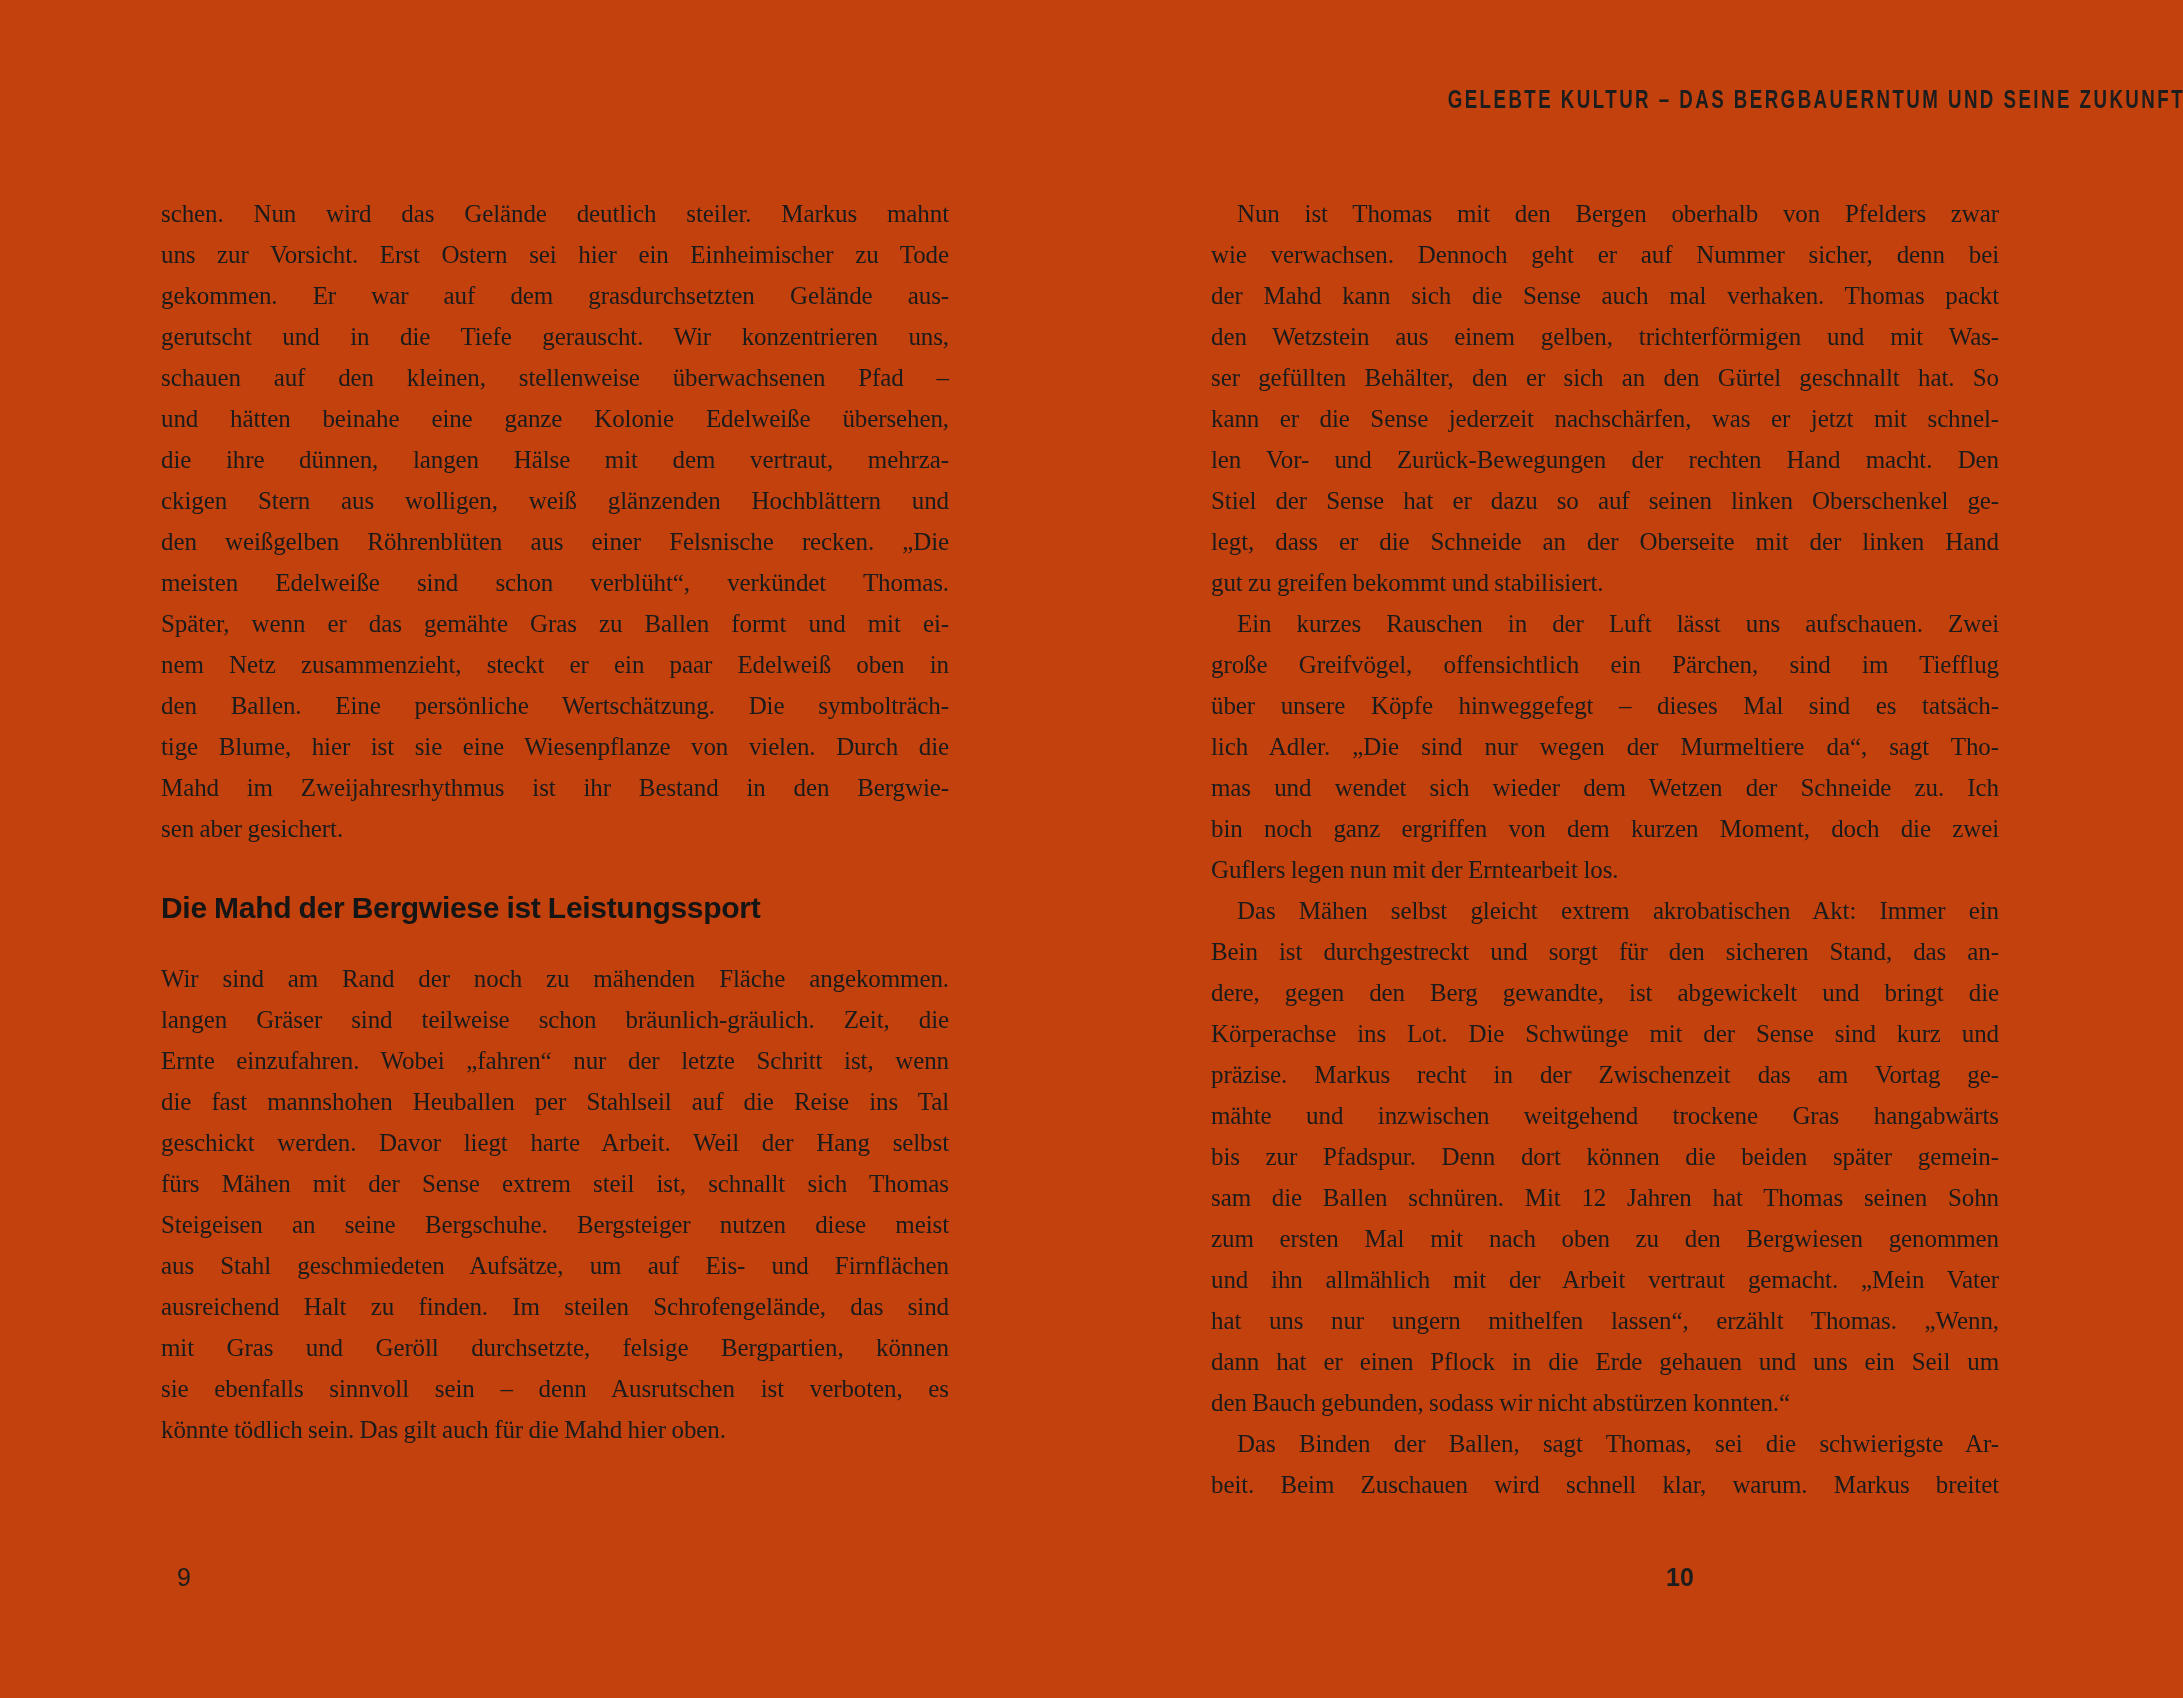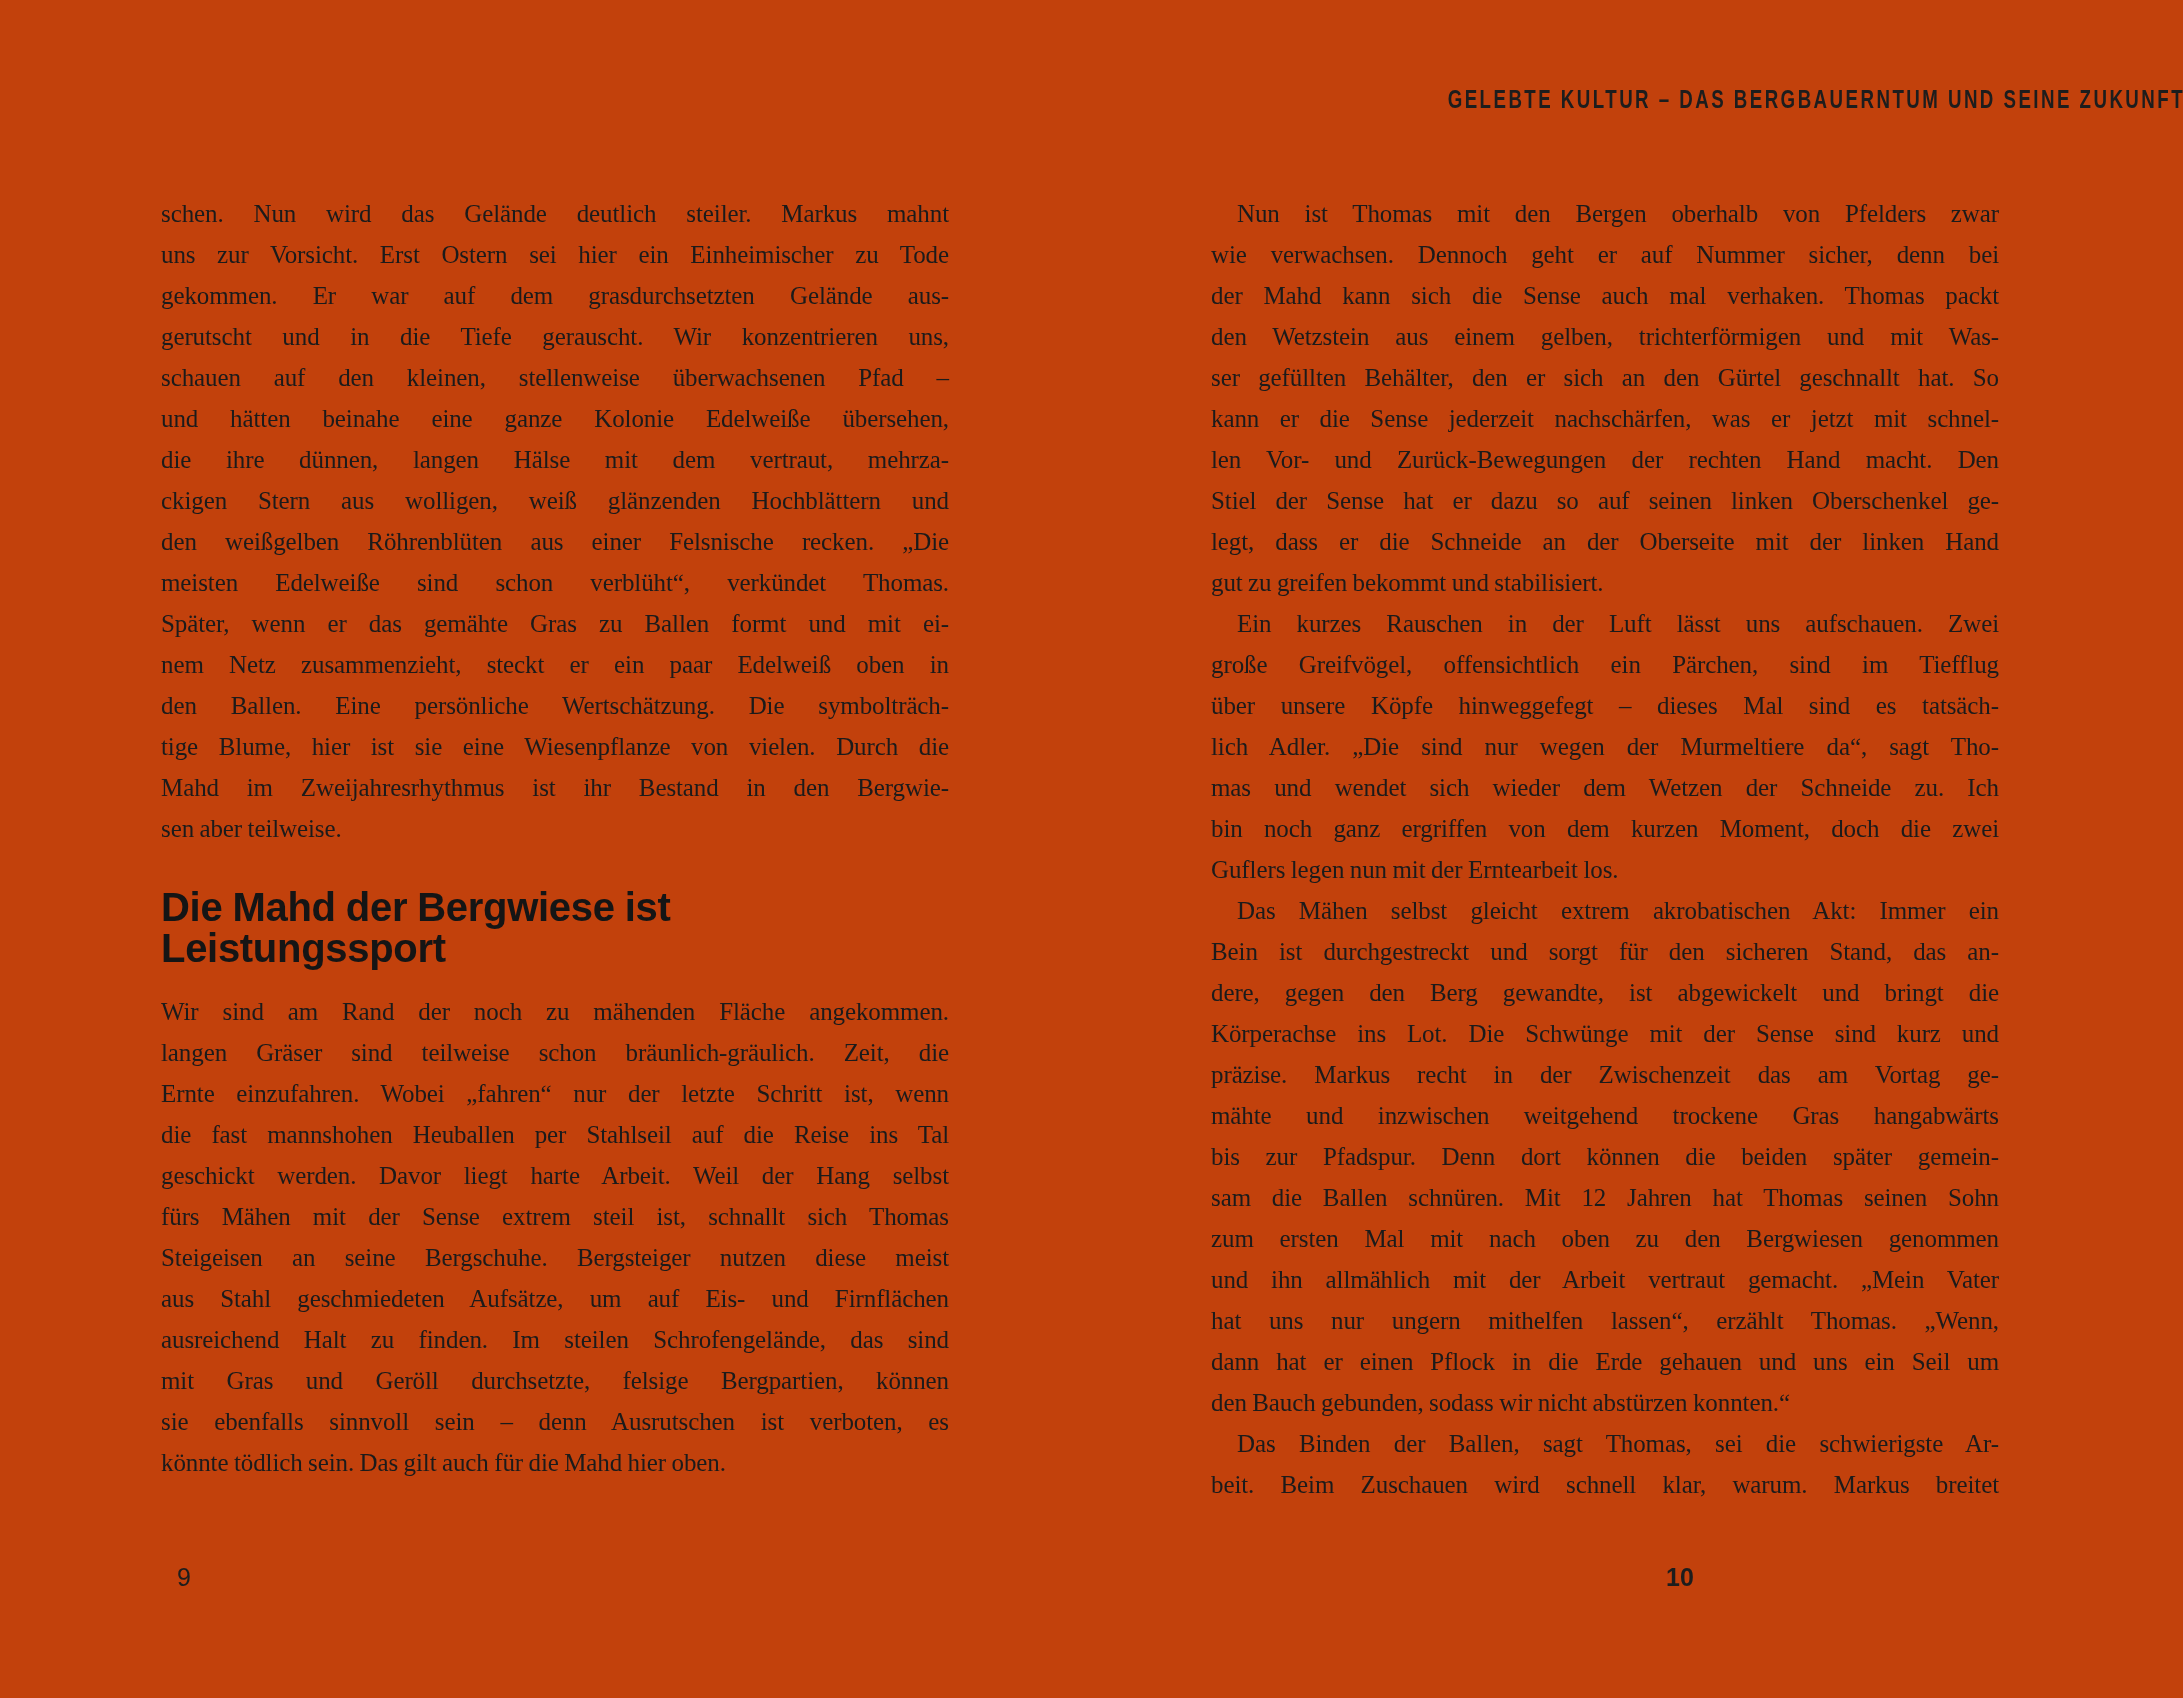--- a/index.html
+++ b/index.html
@@ -44,24 +44,24 @@
   .line{
     text-align:justify;
     text-align-last:justify;
     white-space:normal;
   }
   .line-end{text-align-last:left;}
   .line-indent{text-indent:26px;}
   .section-heading{
     font-family:"Liberation Sans",sans-serif;
     font-weight:700;
-    font-size:40px;
+    font-size:30px;
     line-height:41px;
     margin-top:38px;
-    margin-bottom:22px;
+    margin-bottom:30px;
     letter-spacing:-0.3px;
     color:#151515;
   }
   .page-number{
     position:absolute;
     top:1563px;
     font-family:"Liberation Sans",sans-serif;
     font-size:25px;
     color:#1d1d1d;
   }
@@ -84,21 +84,21 @@
       <div class="line">und hätten beinahe eine ganze Kolonie Edelweiße übersehen,</div>
       <div class="line">die ihre dünnen, langen Hälse mit dem vertraut, mehrza-</div>
       <div class="line">ckigen Stern aus wolligen, weiß glänzenden Hochblättern und</div>
       <div class="line">den weißgelben Röhrenblüten aus einer Felsnische recken. „Die</div>
       <div class="line">meisten Edelweiße sind schon verblüht“, verkündet Thomas.</div>
       <div class="line">Später, wenn er das gemähte Gras zu Ballen formt und mit ei-</div>
       <div class="line">nem Netz zusammenzieht, steckt er ein paar Edelweiß oben in</div>
       <div class="line">den Ballen. Eine persönliche Wertschätzung. Die symbolträch-</div>
       <div class="line">tige Blume, hier ist sie eine Wiesenpflanze von vielen. Durch die</div>
       <div class="line">Mahd im Zweijahresrhythmus ist ihr Bestand in den Bergwie-</div>
-      <div class="line line-end">sen aber teilweise.</div>
+      <div class="line line-end">sen aber gesichert.</div>
       <div class="section-heading">Die Mahd der Bergwiese ist Leistungssport</div>
       <div class="line">Wir sind am Rand der noch zu mähenden Fläche angekommen.</div>
       <div class="line">langen Gräser sind teilweise schon bräunlich-gräulich. Zeit, die</div>
       <div class="line">Ernte einzufahren. Wobei „fahren“ nur der letzte Schritt ist, wenn</div>
       <div class="line">die fast mannshohen Heuballen per Stahlseil auf die Reise ins Tal</div>
       <div class="line">geschickt werden. Davor liegt harte Arbeit. Weil der Hang selbst</div>
       <div class="line">fürs Mähen mit der Sense extrem steil ist, schnallt sich Thomas</div>
       <div class="line">Steigeisen an seine Bergschuhe. Bergsteiger nutzen diese meist</div>
       <div class="line">aus Stahl geschmiedeten Aufsätze, um auf Eis- und Firnflächen</div>
       <div class="line">ausreichend Halt zu finden. Im steilen Schrofengelände, das sind</div>

